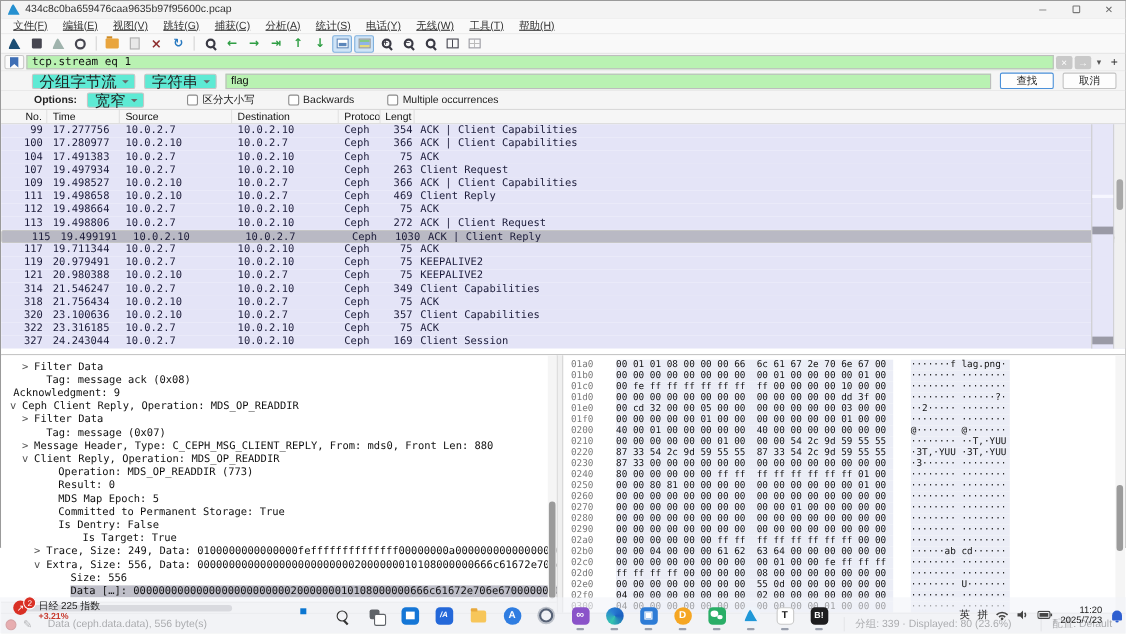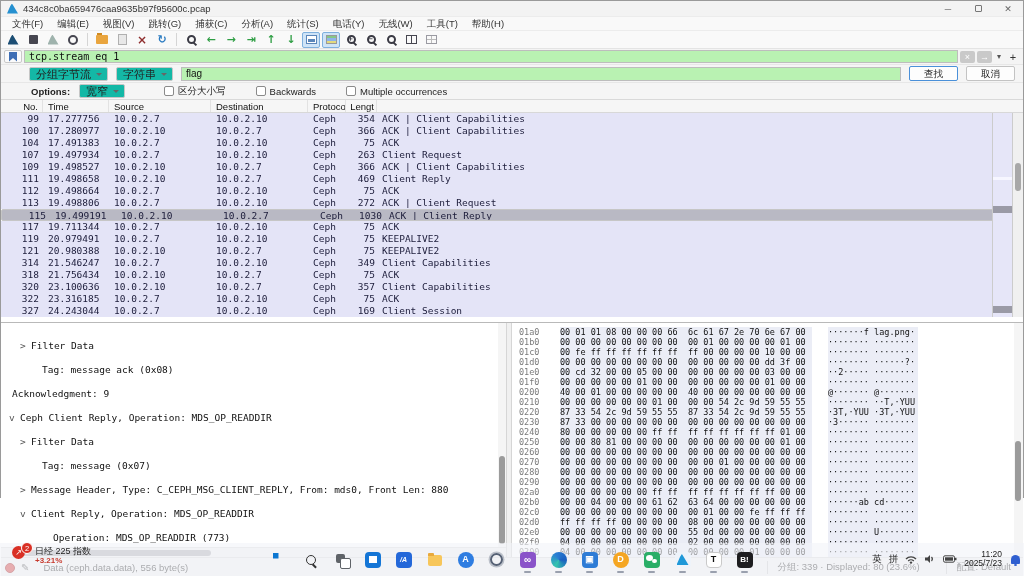--- a/index.html
+++ b/index.html
@@ -10,21 +10,21 @@
   
   .titlebar{height:15px;background:#f3f3f3;display:flex;align-items:center;padding-left:6px;gap:5px;flex:0 0 auto;}
   .title-fin{width:11px;height:10px;background:#2590d0;clip-path:polygon(0% 100%,30% 25%,45% 0%,58% 22%,78% 60%,100% 100%);}
   .title-text{font-size:9.5px;color:#333;}
   .wbtns{margin-left:auto;display:flex;align-items:center;height:100%;}
   .wbtn{width:30px;height:100%;display:flex;align-items:center;justify-content:center;color:#666;font-size:9px;}
   .maxbox{width:7px;height:7px;border:1px solid #777;border-radius:1px;}
 
   
   .menubar{height:14px;background:#f9f9f9;border-top:1px solid #ececec;display:flex;align-items:center;padding-left:4px;flex:0 0 auto;}
-  .menu-item{padding:0 7px;font-size:9.5px;color:#333;line-height:14px;}
+  .menu-item{padding:0 7px;font-size:9.5px;color:#333;line-height:14px;text-decoration:underline;}
 
   
   .toolbar{height:19px;background:#f9f9f9;border-top:1px solid #ececec;border-bottom:1px solid #e4e4e4;display:flex;align-items:center;padding-left:3px;gap:2px;flex:0 0 auto;}
   .tbtn{width:18px;height:16px;display:flex;align-items:center;justify-content:center;border:1px solid transparent;border-radius:2px;}
   .tbtn.pressed{background:#cfe4f7;border-color:#7fb0dd;}
   .tsep{width:1px;height:13px;background:#d5d5d5;margin:0 3px;}
   .ic{display:inline-flex;align-items:center;justify-content:center;}
   .g-start-capture{width:11px;height:10px;background:#1c4e74;clip-path:polygon(0% 100%,30% 25%,45% 0%,58% 22%,78% 60%,100% 100%);}
   .g-stop-capture{width:9px;height:9px;background:#464650;border-radius:1px;}
   .g-restart-capture{width:11px;height:10px;background:#9fb3ad;clip-path:polygon(0% 100%,30% 25%,45% 0%,58% 22%,78% 60%,100% 100%);}
@@ -54,21 +54,21 @@
   .filterbar{height:16px;background:#f4f4f4;display:flex;align-items:center;gap:2px;padding:1px 3px;flex:0 0 auto;border-bottom:1px solid #e7e7e7;}
   .bm-box{width:18px;height:13px;background:#fbfbfb;border:1px solid #c9c9c9;border-radius:2px;display:flex;align-items:center;justify-content:center;}
   .bm{width:8px;height:10px;background:#3f6fb5;clip-path:polygon(0 0,100% 0,100% 100%,50% 66%,0 100%);}
   .filter-input{flex:1;height:13px;border:1px solid #bdbdbd;background:#b9f2b2;font:10px "DejaVu Sans Mono",monospace;padding:0 4px;color:#111;}
   .fbtn{width:15px;height:12px;background:#c9c9c9;color:#fff;font-size:9px;display:flex;align-items:center;justify-content:center;border-radius:2px;}
   .fcaret{width:10px;color:#555;font-size:8px;display:flex;justify-content:center;}
   .fplus{width:14px;color:#333;font-size:11px;display:flex;justify-content:center;}
 
   
   .findbar{height:18px;background:#f5f5f5;display:flex;align-items:center;gap:8px;padding-left:28px;padding-right:8px;flex:0 0 auto;border-bottom:1px solid #e7e7e7;}
-  .sel{background:#14b8a6;border:1px solid #c6c6c6;border-radius:2px;font-size:11px;height:14px;line-height:13px;padding:0 16px 0 6px;position:relative;color:#222;}
+  .sel{background:#5eead4;border:1px solid #c6c6c6;border-radius:2px;font-size:14px;height:14px;line-height:13px;padding:0 16px 0 6px;position:relative;color:#222;}
   .sel::after{content:'';position:absolute;right:5px;top:5px;border:3px solid transparent;border-top-color:#666;}
   .find-input{flex:1;height:14px;border:1px solid #bdbdbd;background:#b9f2b2;font:10px "Liberation Sans",sans-serif;padding:0 4px;color:#111;}
   .btn{height:15px;padding:0 14px;background:#fdfdfd;border:1px solid #c3c3c3;border-radius:2px;font-size:9.5px;line-height:13px;color:#222;}
   .btn.primary{border-color:#4a90d9;}
 
   
   .optionsbar{height:17px;background:#f5f5f5;display:flex;align-items:center;gap:9px;padding-left:30px;flex:0 0 auto;border-bottom:1px solid #d9d9d9;}
   .opt-label{font-weight:bold;font-size:9.5px;}
   .cbwrap{display:flex;align-items:center;gap:4px;margin-left:30px;}
   .cb{width:10px;height:10px;border:1px solid #8a8a8a;background:#fff;border-radius:2px;}
@@ -89,21 +89,21 @@
   .mm-sel{position:absolute;left:0;right:0;top:93px;height:7px;background:#9a9aa6;}
   .mm-sel2{position:absolute;left:0;right:0;top:193px;height:7px;background:#9a9aa6;}
   .vsb{position:absolute;right:0;top:13px;width:10px;height:204px;background:#f0f0f0;}
   .vsb-thumb{position:absolute;left:2px;width:6px;border-radius:3px;background:#a8a8a8;}
   .splitter{height:6px;background:#fff;border-bottom:1px solid #b9b9b9;flex:0 0 auto;}
 
   
   .lower{height:234px;display:flex;flex:0 0 auto;background:#fff;}
   .dwrap{width:505px;display:flex;flex-direction:column;position:relative;}
   .detail{height:224px;overflow:hidden;padding-top:5px;position:relative;}
-  .dline{height:12px;font:9.5px/12px "DejaVu Sans Mono",monospace;color:#101010;white-space:nowrap;overflow:hidden;margin-top:12px;}
+  .dline{height:12px;font:9.5px/12px "DejaVu Sans Mono",monospace;color:#101010;white-space:nowrap;overflow:hidden;}
   .exp{display:inline-block;width:11px;color:#555;}
   .dtext.dsel{background:#bfbfc9;}
   .dvsb{position:absolute;right:0;top:0;width:8px;height:224px;background:#f5f5f5;}
   .dvsb-thumb{position:absolute;left:1px;width:6px;border-radius:3px;background:#9b9b9b;top:133px;height:88px;}
   .hscroll{height:10px;background:#f2f2f2;border-top:1px solid #e0e0e0;position:relative;}
   .hscroll-thumb{position:absolute;left:12px;top:2px;width:198px;height:6px;background:#b0b0b5;border-radius:3px;}
   .pane-div{width:6px;background:#f0f0f0;border-left:1px solid #d6d6d6;border-right:1px solid #d6d6d6;}
   .hexpane{flex:1;position:relative;padding:4px 16px 0 7px;overflow:hidden;}
   .hrow{height:10px;font:8.5px/10px "DejaVu Sans Mono",monospace;white-space:pre;}
   .hoff{color:#7a7a7a;display:inline-block;width:32px;margin-right:9px;}

